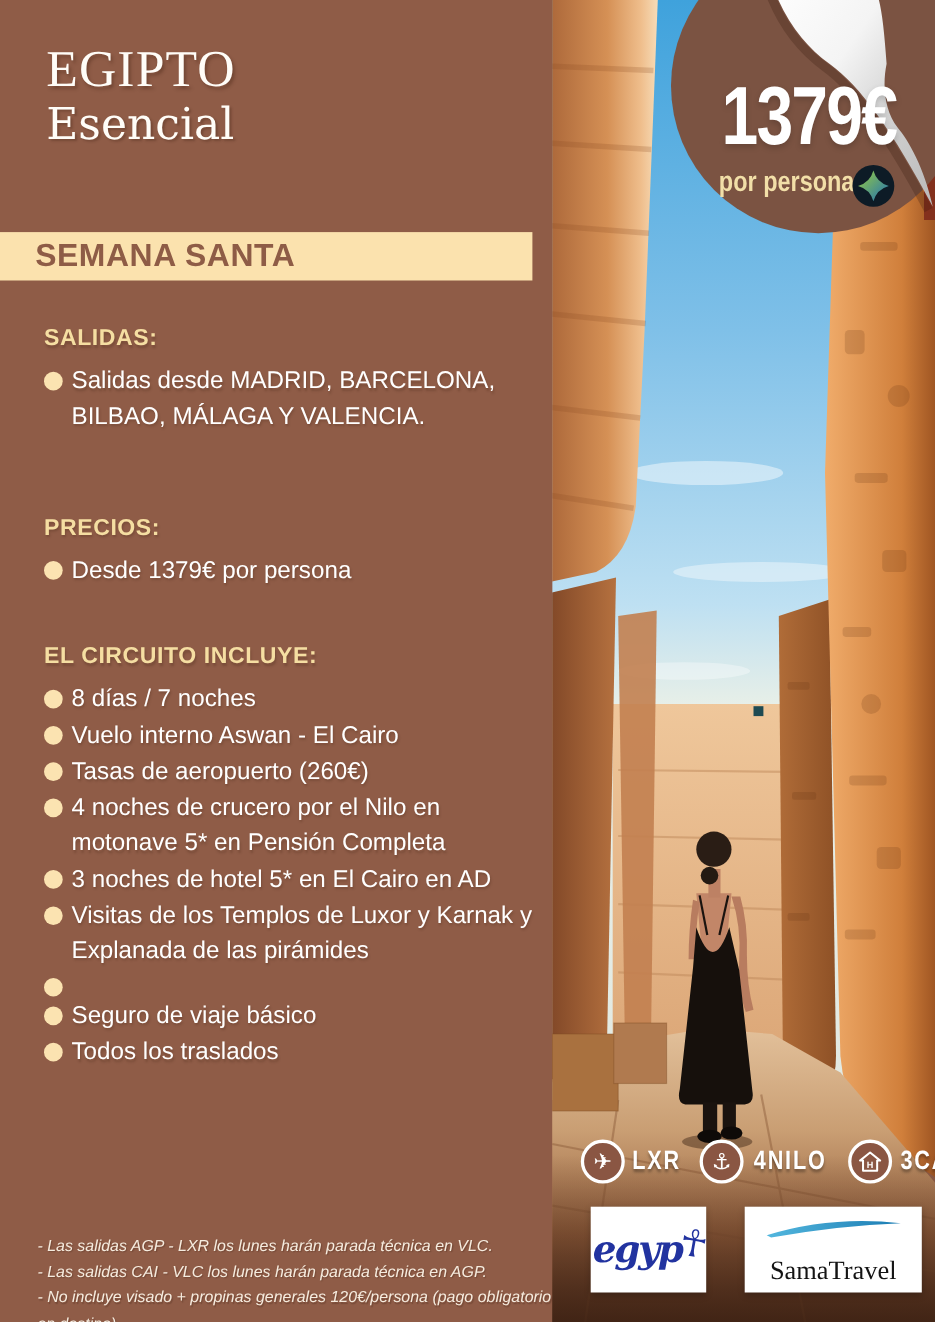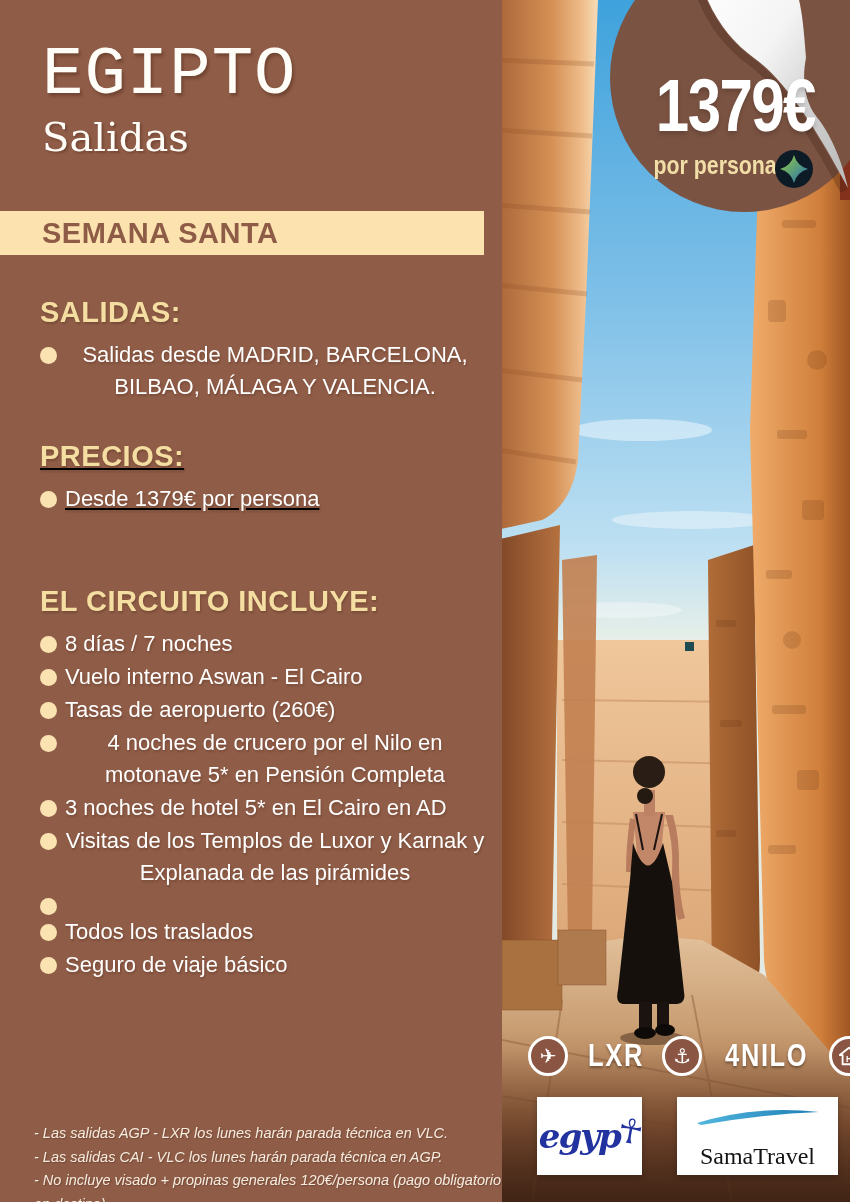--- a/index.html
+++ b/index.html
@@ -4,44 +4,44 @@
 <style>
   html,body{margin:0;padding:0;background:#444;}
   .page{
     position:relative;width:850px;height:1202px;overflow:hidden;
     background:#8F5C47;font-family:"Liberation Sans",sans-serif;
     -webkit-font-smoothing:antialiased;
   }
   
   .title-block{position:absolute;left:42px;top:38px;color:#FFFDF8;}
   .title-main{
-    font-family:Liberation Mono, monospace;font-size:69px;line-height:1.1;
+    font-family:Liberation Serif, serif;font-size:47px;line-height:1.1;
     letter-spacing:1px;text-shadow:2px 3px 3px rgba(60,30,15,.35);
   }
   .title-sub{
     font-family:"DejaVu Serif",serif;font-size:40px;line-height:1.05;margin-top:2px;
     text-shadow:2px 2px 2px rgba(60,30,15,.3);
   }
   .season-banner{
     position:absolute;left:0;top:211px;width:484px;height:44px;
     background:#FBE2AE;color:#8E5C46;font-weight:bold;font-size:29px;
-    display:flex;align-items:center;padding-left:42px;box-sizing:border-box;
+    display:flex;align-items:center;padding-left:32px;box-sizing:border-box;
     letter-spacing:.5px;
   }
   .section{position:absolute;left:0;width:500px;}
   .sec-salidas{top:296px;}
-  .sec-precios{top:440px;text-decoration:underline;}
+  .sec-precios{top:468px;}
   .sec-circuito{top:585px;}
   .sec-heading{
-    margin:0 0 10px 40px;font-size:29px;font-weight:bold;color:#F5DEA2;
+    margin:0 0 10px 40px;font-size:21px;font-weight:bold;color:#F5DEA2;
     letter-spacing:.5px;text-shadow:1px 2px 2px rgba(60,30,15,.25);
   }
   ul.bullets{list-style:none;margin:0;padding:0 0 0 40px;}
   ul.bullets li{
-    display:flex;align-items:flex-start;margin-bottom:1px;text-align:center;
+    display:flex;align-items:flex-start;margin-bottom:1px;
   }
   ul.bullets .dot{
     flex:0 0 17px;width:17px;height:17px;border-radius:50%;
     background:#FBE3B1;margin:8px 8px 0 0;
   }
   ul.bullets .li-text{
     color:#FFFFFF;font-size:22px;line-height:32px;max-width:420px;
     text-shadow:1px 2px 2px rgba(60,30,15,.25);
   }
   .footnotes{
@@ -75,21 +75,21 @@
     position:absolute;left:528px;top:1036px;display:flex;align-items:center;gap:12px;
   }
   .tag{display:flex;align-items:center;}
   .tag-circle{
     width:34px;height:34px;border-radius:50%;background:#8A5643;
     border:3px solid #fff;display:flex;align-items:center;justify-content:center;
     box-sizing:content-box;
   }
   .tag-glyph{color:#fff;font-family:"DejaVu Sans",sans-serif;font-size:20px;line-height:1;}
   .tag-label{
-    color:#fff;font-weight:bold;font-size:31px;letter-spacing:2px;margin-left:14px;
+    color:#fff;font-weight:bold;font-size:24px;letter-spacing:2px;margin-left:2px;
     text-shadow:0 2px 3px rgba(0,0,0,.35);
   }
   
   .logo-card{
     position:absolute;background:#fff;display:flex;flex-direction:column;
     align-items:center;justify-content:center;box-shadow:0 2px 6px rgba(0,0,0,.25);
   }
   .card-egypt{left:537px;top:1097px;width:105px;height:78px;}
   .card-sama{left:677px;top:1097px;width:161px;height:78px;}
   .egypt-script{
@@ -256,21 +256,21 @@
         <stop offset="0" stop-color="#9ACD3C"></stop>
         <stop offset="1" stop-color="#1E70B8"></stop>
       </linearGradient>
     </defs>
     <circle cx="20" cy="20" r="19" fill="#0D1B26"></circle>
     <path d="M20,6 Q23,17 34,20 Q23,23 20,34 Q17,23 6,20 Q17,17 20,6 Z" fill="url(#starG)"></path>
   </svg>
 
   <div class="title-block">
     <div class="title-main">EGIPTO</div>
-    <div class="title-sub">Salidas</div>
+    <div class="title-sub">Esencial</div>
   </div>
 
   <div class="season-banner">
     <span>SEMANA SANTA</span>
   </div>
 
   <div class="section sec-salidas">
     <h2 class="sec-heading">SALIDAS:</h2>
     <ul class="bullets">
       <li>
@@ -315,25 +315,25 @@
         </li>
       <li>
           <span class="dot"></span>
           <span class="li-text">Visitas de los Templos de Luxor y Karnak y Explanada de las pirámides</span>
         </li>
       <li>
           <span class="dot"></span>
         </li>
       <li>
           <span class="dot"></span>
+          <span class="li-text">Seguro de viaje básico</span>
+        </li>
+      <li>
+          <span class="dot"></span>
           <span class="li-text">Todos los traslados</span>
-        </li>
-      <li>
-          <span class="dot"></span>
-          <span class="li-text">Seguro de viaje básico</span>
         </li>
     </ul>
   </div>
 
   <div class="footnotes">
     <div>- Las salidas AGP - LXR los lunes harán parada técnica en VLC.</div>
     <div>- Las salidas CAI - VLC los lunes harán parada técnica en AGP.</div>
     <div>- No incluye visado + propinas generales 120€/persona (pago obligatorio en destino).</div>
   </div>
 

